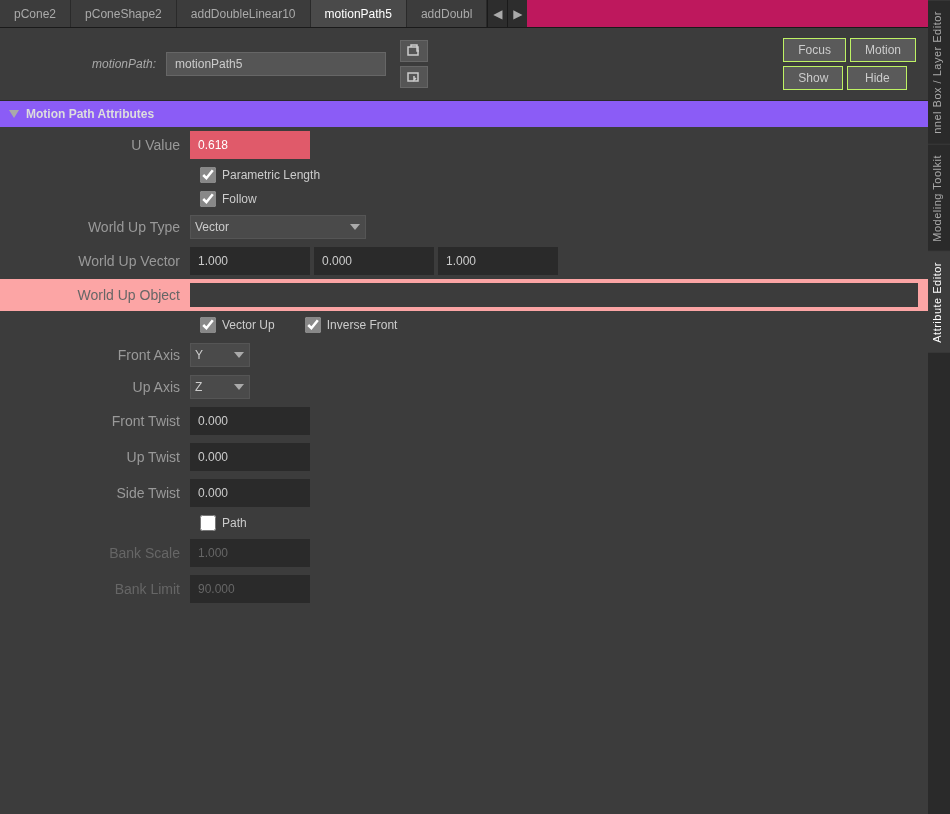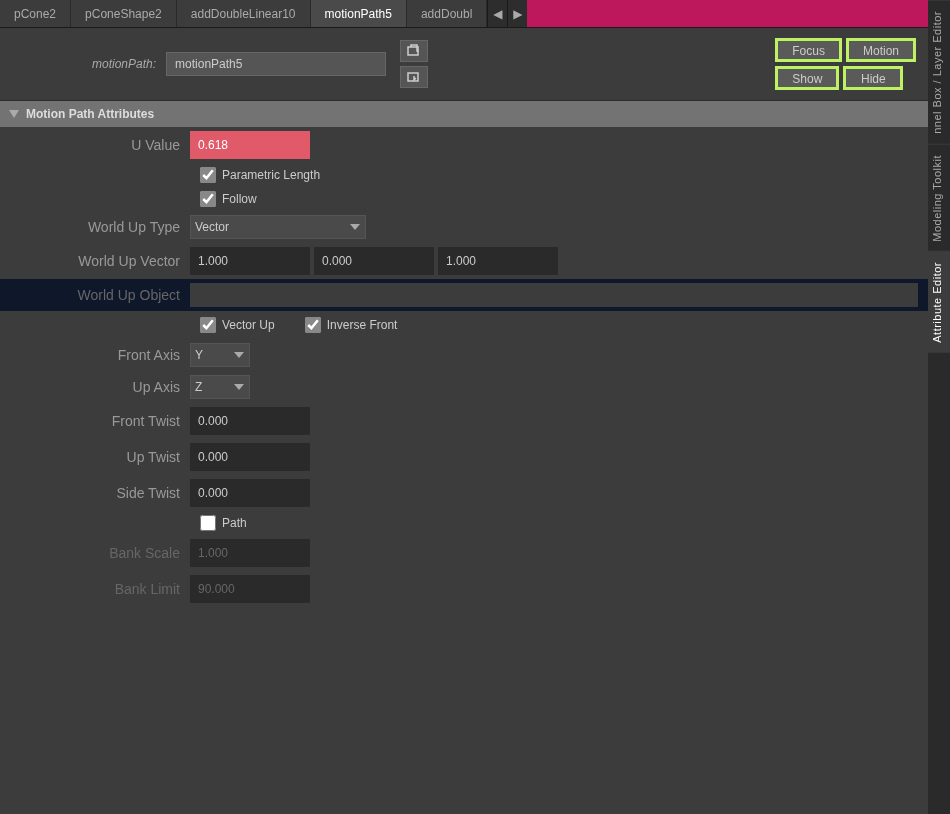--- a/index.html
+++ b/index.html
@@ -102,33 +102,33 @@
       flex-direction: column;
       gap: 4px;
       margin-left: auto;
     }
     .header-btn-row {
       display: flex;
       gap: 4px;
     }
     .btn {
       background: #5a5a5a;
-      border: 3px solid #bef264;
+      border: 1px solid #bef264;
       color: #cccccc;
       padding: 3px 14px;
       font-size: 12px;
       cursor: pointer;
       height: 24px;
       min-width: 60px;
       text-align: center;
     }
 
     
     .section-header {
-      background: #737373;
+      background: #8b5cf6;
       padding: 6px 10px;
       display: flex;
       align-items: center;
       gap: 8px;
       margin: 0;
     }
     .section-title {
       font-size: 12px;
       font-weight: bold;
       color: #dddddd;
@@ -241,21 +241,21 @@
     }
     .three-inputs {
       display: flex;
       gap: 4px;
     }
     .world-up-object-row {
       display: flex;
       align-items: center;
       padding: 4px 10px;
       min-height: 28px;
-      background: #0f172a;
+      background: #fca5a5;
     }
     .world-up-object-field {
       flex: 1;
       background: #3c3c3c;
       border: none;
       height: 24px;
     }
     .inverse-row {
       display: flex;
       align-items: center;

